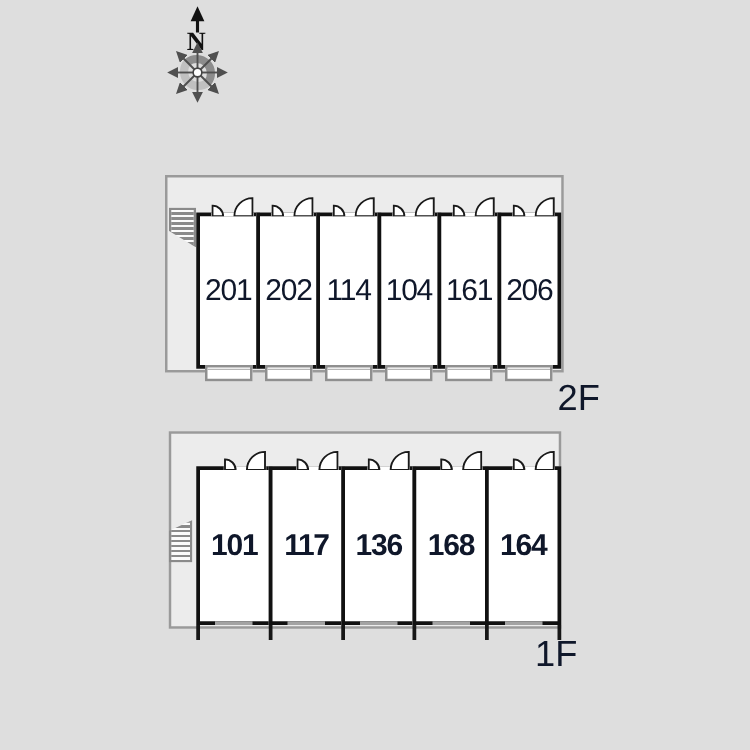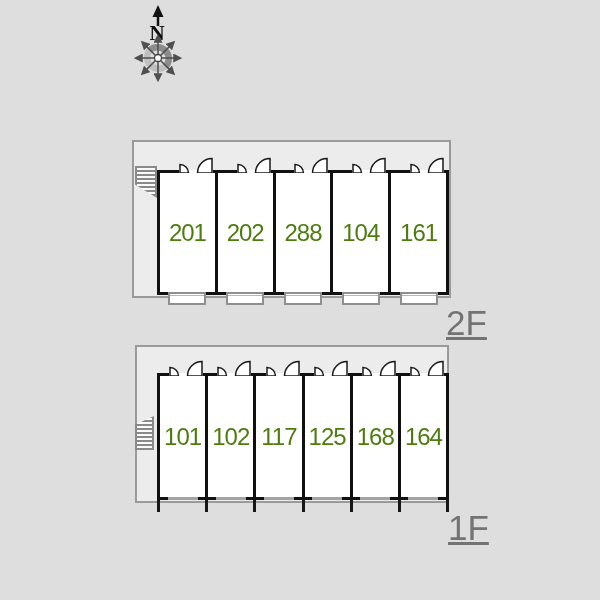--- a/index.html
+++ b/index.html
@@ -16,34 +16,34 @@
   .building{
     position:absolute;
     background:#ececec;
     border:2px solid #9a9a9a;
     box-sizing:border-box;
   }
   .b2f{left:132px;top:140px;width:319px;height:158px;}
   .b1f{left:135px;top:345px;width:314px;height:158px;}
   .rooms{position:absolute;display:flex;}
   .b2f .rooms{left:23px;top:28px;width:292px;height:125px;}
-  .b1f .rooms{left:20px;top:26px;width:292px;height:127px;}
+  .b1f .rooms{left:20px;top:26px;width:292px;height:127px;font-weight:bold;}
   .room{
     flex:1 1 0;
     position:relative;
     background:#ffffff;
     border:3px solid #111111;
     box-sizing:border-box;
     display:flex;align-items:center;justify-content:center;
   }
   .room + .room{margin-left:-3px;text-align:right;}
   .room-number{
     font-size:24px;
     letter-spacing:-1px;
-    color:#4d7c0f;
+    color:#0f172a;
     white-space:nowrap;
   }
   
   .doors{position:absolute;right:2px;top:-16px;width:34px;height:16px;}
   .door-gap{position:absolute;right:2px;top:-3px;width:34px;height:3px;background:#ffffff;}
   
   .win{position:absolute;left:50%;bottom:-3px;transform:translateX(-50%);
        width:30px;height:3px;background:#a3a3a3;}
   
   .balcony{position:absolute;left:50%;top:100%;transform:translateX(-50%);
@@ -61,27 +61,26 @@
     border:2px solid #8a8a8a;
     box-sizing:border-box;
   }
   .stairs-2f{left:1px;top:24px;width:22px;height:32px;
     clip-path:polygon(0 0,100% 0,100% 100%,0 58%);}
   .stairs-1f{left:-2px;top:69px;width:19px;height:34px;
     clip-path:polygon(0 26%,100% 0,100% 100%,0 100%);}
   
   .floor-label{
     position:absolute;
-    font-size:35px;
-    color:#737373;
+    font-size:29px;
+    color:#0f172a;
     letter-spacing:0px;
-    text-decoration:underline;
   }
   .fl-2f{left:446px;top:303px;}
-  .fl-1f{left:448px;top:508px;}
+  .fl-1f{left:428px;top:508px;}
 </style>
 </head>
 <body>
 
 <div class="canvas">
 
   <svg class="compass" viewBox="0 0 76 92">
     <defs>
       <marker id="ah" viewBox="0 0 6 6" refX="4.5" refY="3" markerWidth="6" markerHeight="6" orient="auto">
         <path d="M0,0 L6,3 L0,6 Z" fill="#4f4f4f"></path>
@@ -135,21 +134,21 @@
         <div class="win"></div>
         <div class="balcony"></div>
       </div>
 
       <div class="room">
         <div class="door-gap"></div>
         <svg class="doors" viewBox="0 0 34 16">
           <path d="M1,16 L1,7.5 A8.5,8.5 0 0 1 9.5,16 Z" fill="#fff" stroke="#1a1a1a" stroke-width="1.5"></path>
           <path d="M33,16 L33,1.5 A14.5,14.5 0 0 0 18.5,16 Z" fill="#fff" stroke="#1a1a1a" stroke-width="1.5"></path>
         </svg>
-        <span class="room-number">288</span>
+        <span class="room-number">114</span>
         <div class="win"></div>
         <div class="balcony"></div>
       </div>
 
       <div class="room">
         <div class="door-gap"></div>
         <svg class="doors" viewBox="0 0 34 16">
           <path d="M1,16 L1,7.5 A8.5,8.5 0 0 1 9.5,16 Z" fill="#fff" stroke="#1a1a1a" stroke-width="1.5"></path>
           <path d="M33,16 L33,1.5 A14.5,14.5 0 0 0 18.5,16 Z" fill="#fff" stroke="#1a1a1a" stroke-width="1.5"></path>
         </svg>
@@ -162,69 +161,69 @@
         <div class="door-gap"></div>
         <svg class="doors" viewBox="0 0 34 16">
           <path d="M1,16 L1,7.5 A8.5,8.5 0 0 1 9.5,16 Z" fill="#fff" stroke="#1a1a1a" stroke-width="1.5"></path>
           <path d="M33,16 L33,1.5 A14.5,14.5 0 0 0 18.5,16 Z" fill="#fff" stroke="#1a1a1a" stroke-width="1.5"></path>
         </svg>
         <span class="room-number">161</span>
         <div class="win"></div>
         <div class="balcony"></div>
       </div>
 
+      <div class="room">
+        <div class="door-gap"></div>
+        <svg class="doors" viewBox="0 0 34 16">
+          <path d="M1,16 L1,7.5 A8.5,8.5 0 0 1 9.5,16 Z" fill="#fff" stroke="#1a1a1a" stroke-width="1.5"></path>
+          <path d="M33,16 L33,1.5 A14.5,14.5 0 0 0 18.5,16 Z" fill="#fff" stroke="#1a1a1a" stroke-width="1.5"></path>
+        </svg>
+        <span class="room-number">206</span>
+        <div class="win"></div>
+        <div class="balcony"></div>
+      </div>
 
     </div>
   </div>
   <div class="floor-label fl-2f">2F</div>
 
   <div class="building b1f">
     <div class="stairs stairs-1f"></div>
     <div class="rooms">
 
       <div class="room">
         <div class="door-gap"></div>
         <svg class="doors" viewBox="0 0 34 16">
           <path d="M1,16 L1,7.5 A8.5,8.5 0 0 1 9.5,16 Z" fill="#fff" stroke="#1a1a1a" stroke-width="1.5"></path>
           <path d="M33,16 L33,1.5 A14.5,14.5 0 0 0 18.5,16 Z" fill="#fff" stroke="#1a1a1a" stroke-width="1.5"></path>
         </svg>
         <span class="room-number">101</span>
         <div class="win"></div>
         <div class="stub stub-l"></div>
       </div>
 
-      <div class="room">
-        <div class="door-gap"></div>
-        <svg class="doors" viewBox="0 0 34 16">
-          <path d="M1,16 L1,7.5 A8.5,8.5 0 0 1 9.5,16 Z" fill="#fff" stroke="#1a1a1a" stroke-width="1.5"></path>
-          <path d="M33,16 L33,1.5 A14.5,14.5 0 0 0 18.5,16 Z" fill="#fff" stroke="#1a1a1a" stroke-width="1.5"></path>
-        </svg>
-        <span class="room-number">102</span>
-        <div class="win"></div>
-        <div class="stub stub-l"></div>
-      </div>
 
       <div class="room">
         <div class="door-gap"></div>
         <svg class="doors" viewBox="0 0 34 16">
           <path d="M1,16 L1,7.5 A8.5,8.5 0 0 1 9.5,16 Z" fill="#fff" stroke="#1a1a1a" stroke-width="1.5"></path>
           <path d="M33,16 L33,1.5 A14.5,14.5 0 0 0 18.5,16 Z" fill="#fff" stroke="#1a1a1a" stroke-width="1.5"></path>
         </svg>
         <span class="room-number">117</span>
         <div class="win"></div>
         <div class="stub stub-l"></div>
       </div>
 
       <div class="room">
         <div class="door-gap"></div>
         <svg class="doors" viewBox="0 0 34 16">
           <path d="M1,16 L1,7.5 A8.5,8.5 0 0 1 9.5,16 Z" fill="#fff" stroke="#1a1a1a" stroke-width="1.5"></path>
           <path d="M33,16 L33,1.5 A14.5,14.5 0 0 0 18.5,16 Z" fill="#fff" stroke="#1a1a1a" stroke-width="1.5"></path>
         </svg>
-        <span class="room-number">125</span>
+        <span class="room-number">136</span>
         <div class="win"></div>
         <div class="stub stub-l"></div>
       </div>
 
       <div class="room">
         <div class="door-gap"></div>
         <svg class="doors" viewBox="0 0 34 16">
           <path d="M1,16 L1,7.5 A8.5,8.5 0 0 1 9.5,16 Z" fill="#fff" stroke="#1a1a1a" stroke-width="1.5"></path>
           <path d="M33,16 L33,1.5 A14.5,14.5 0 0 0 18.5,16 Z" fill="#fff" stroke="#1a1a1a" stroke-width="1.5"></path>
         </svg>

